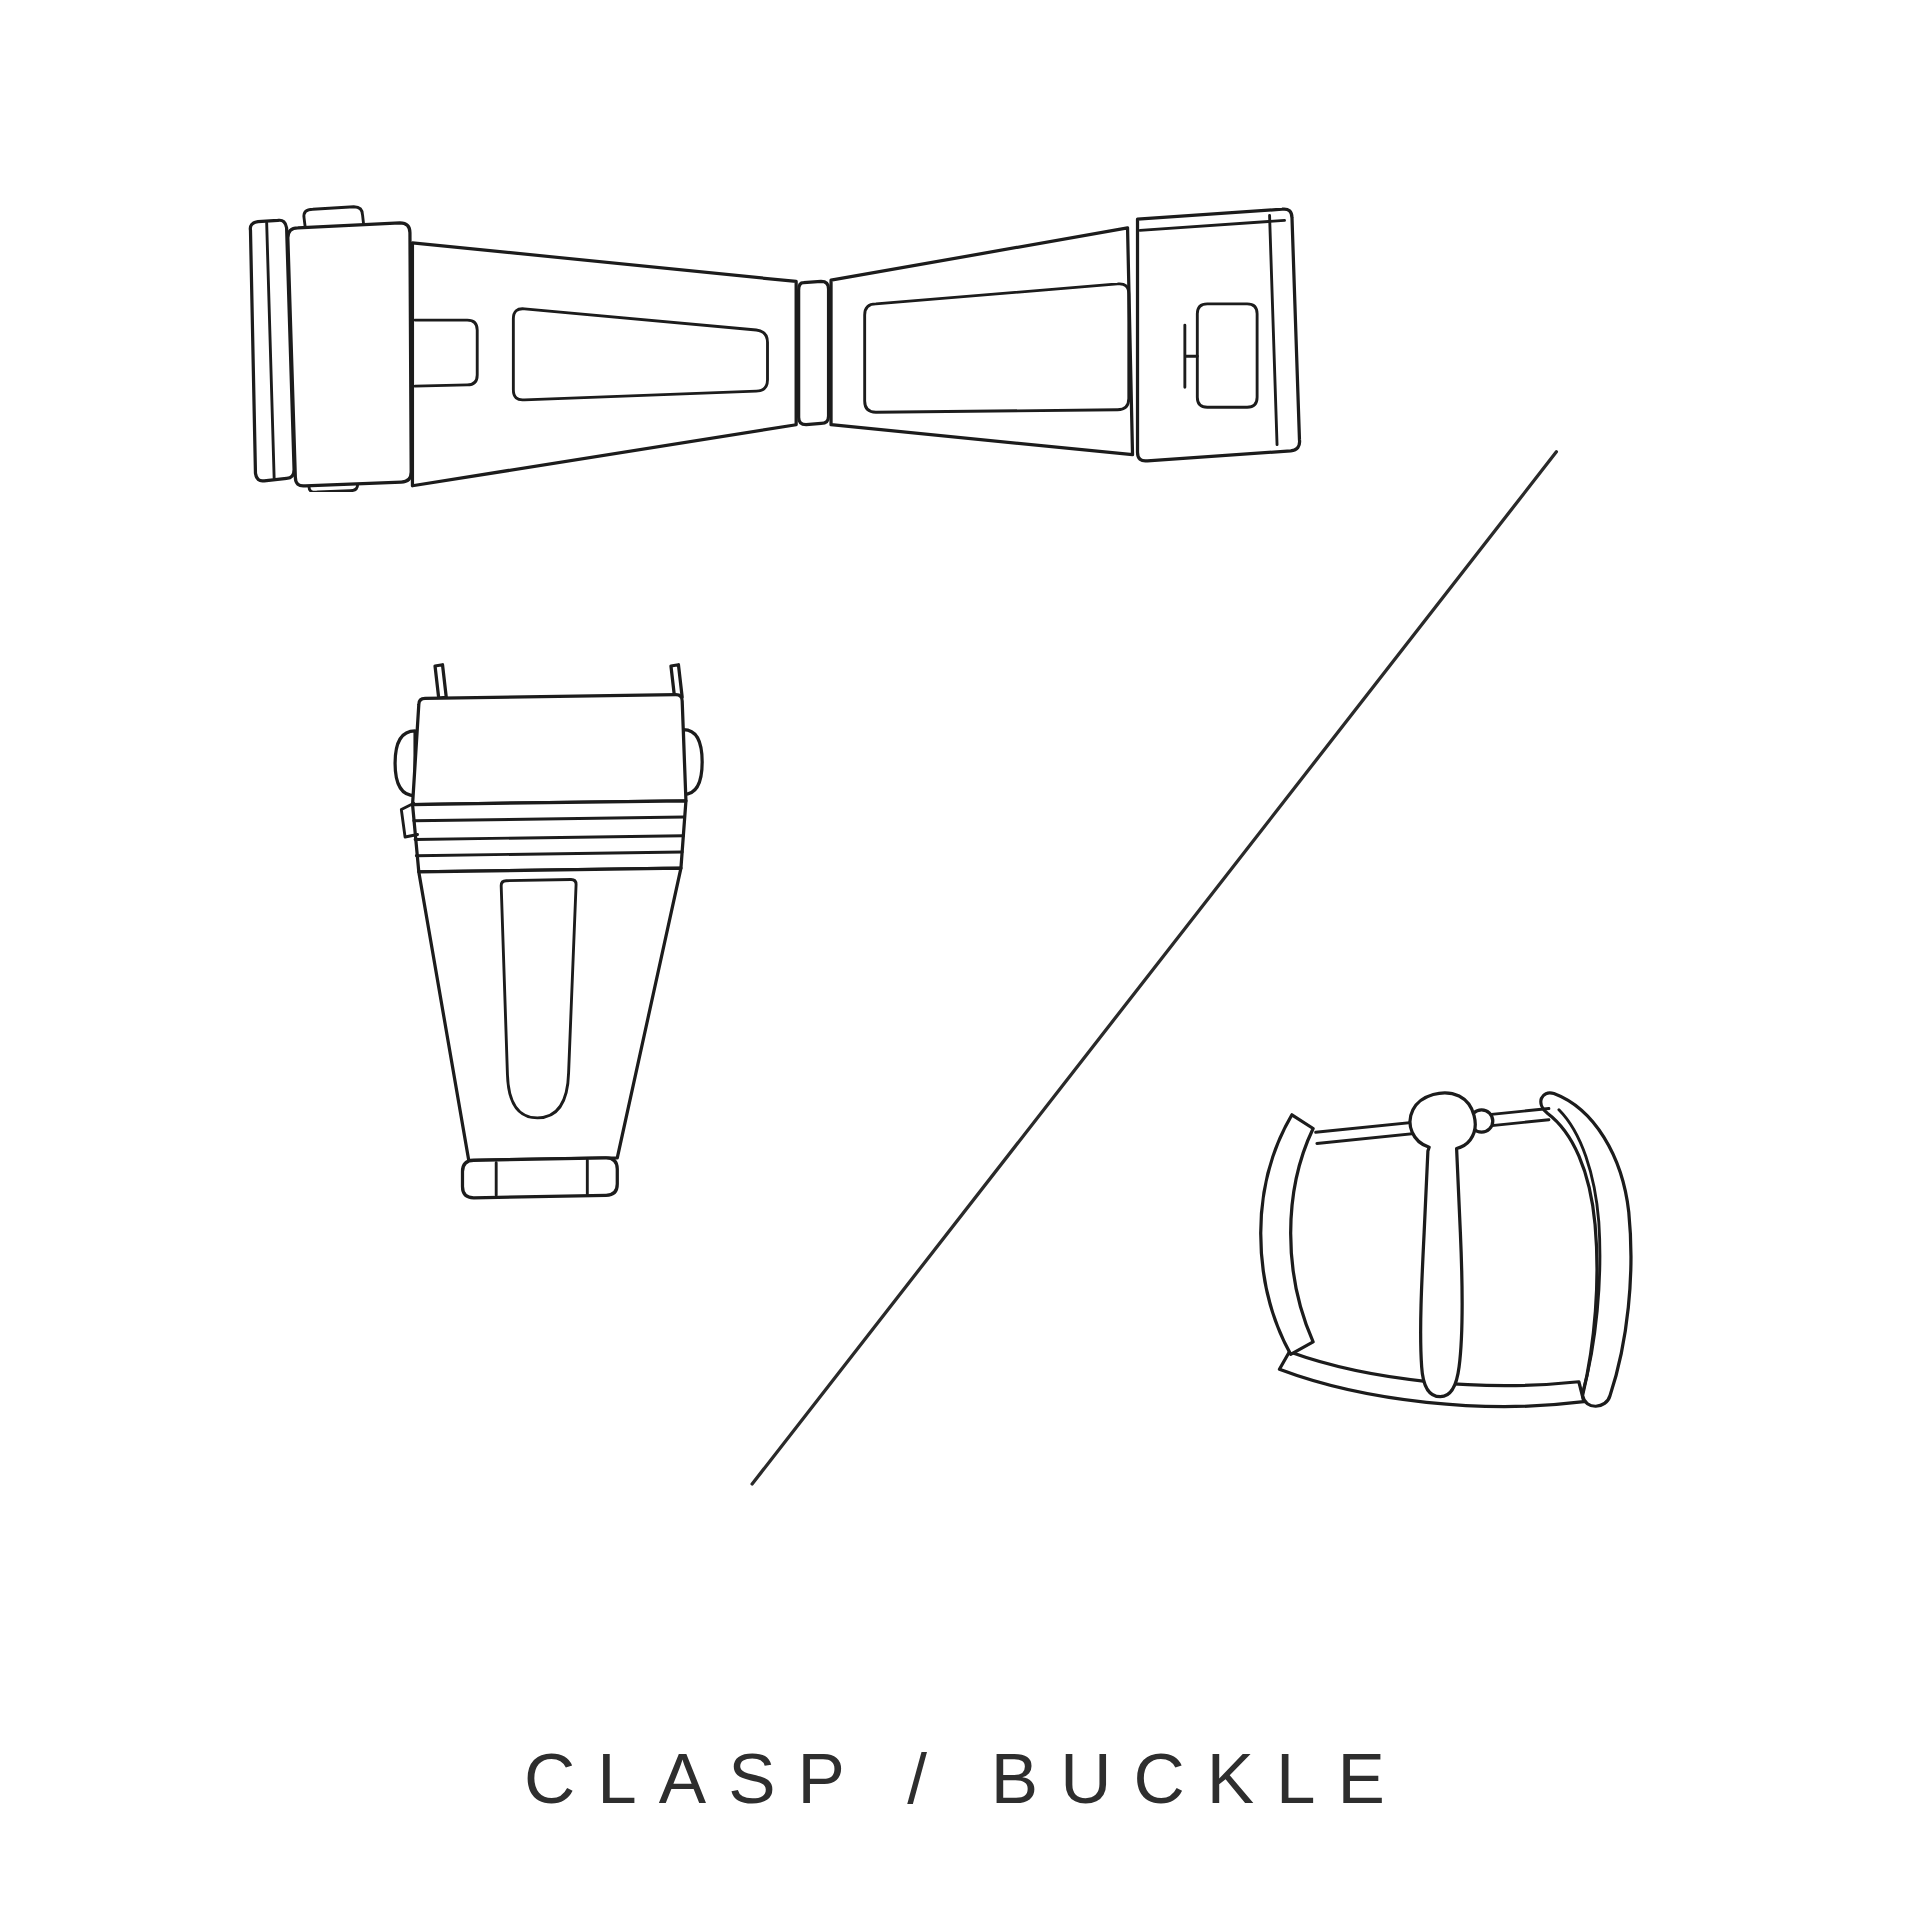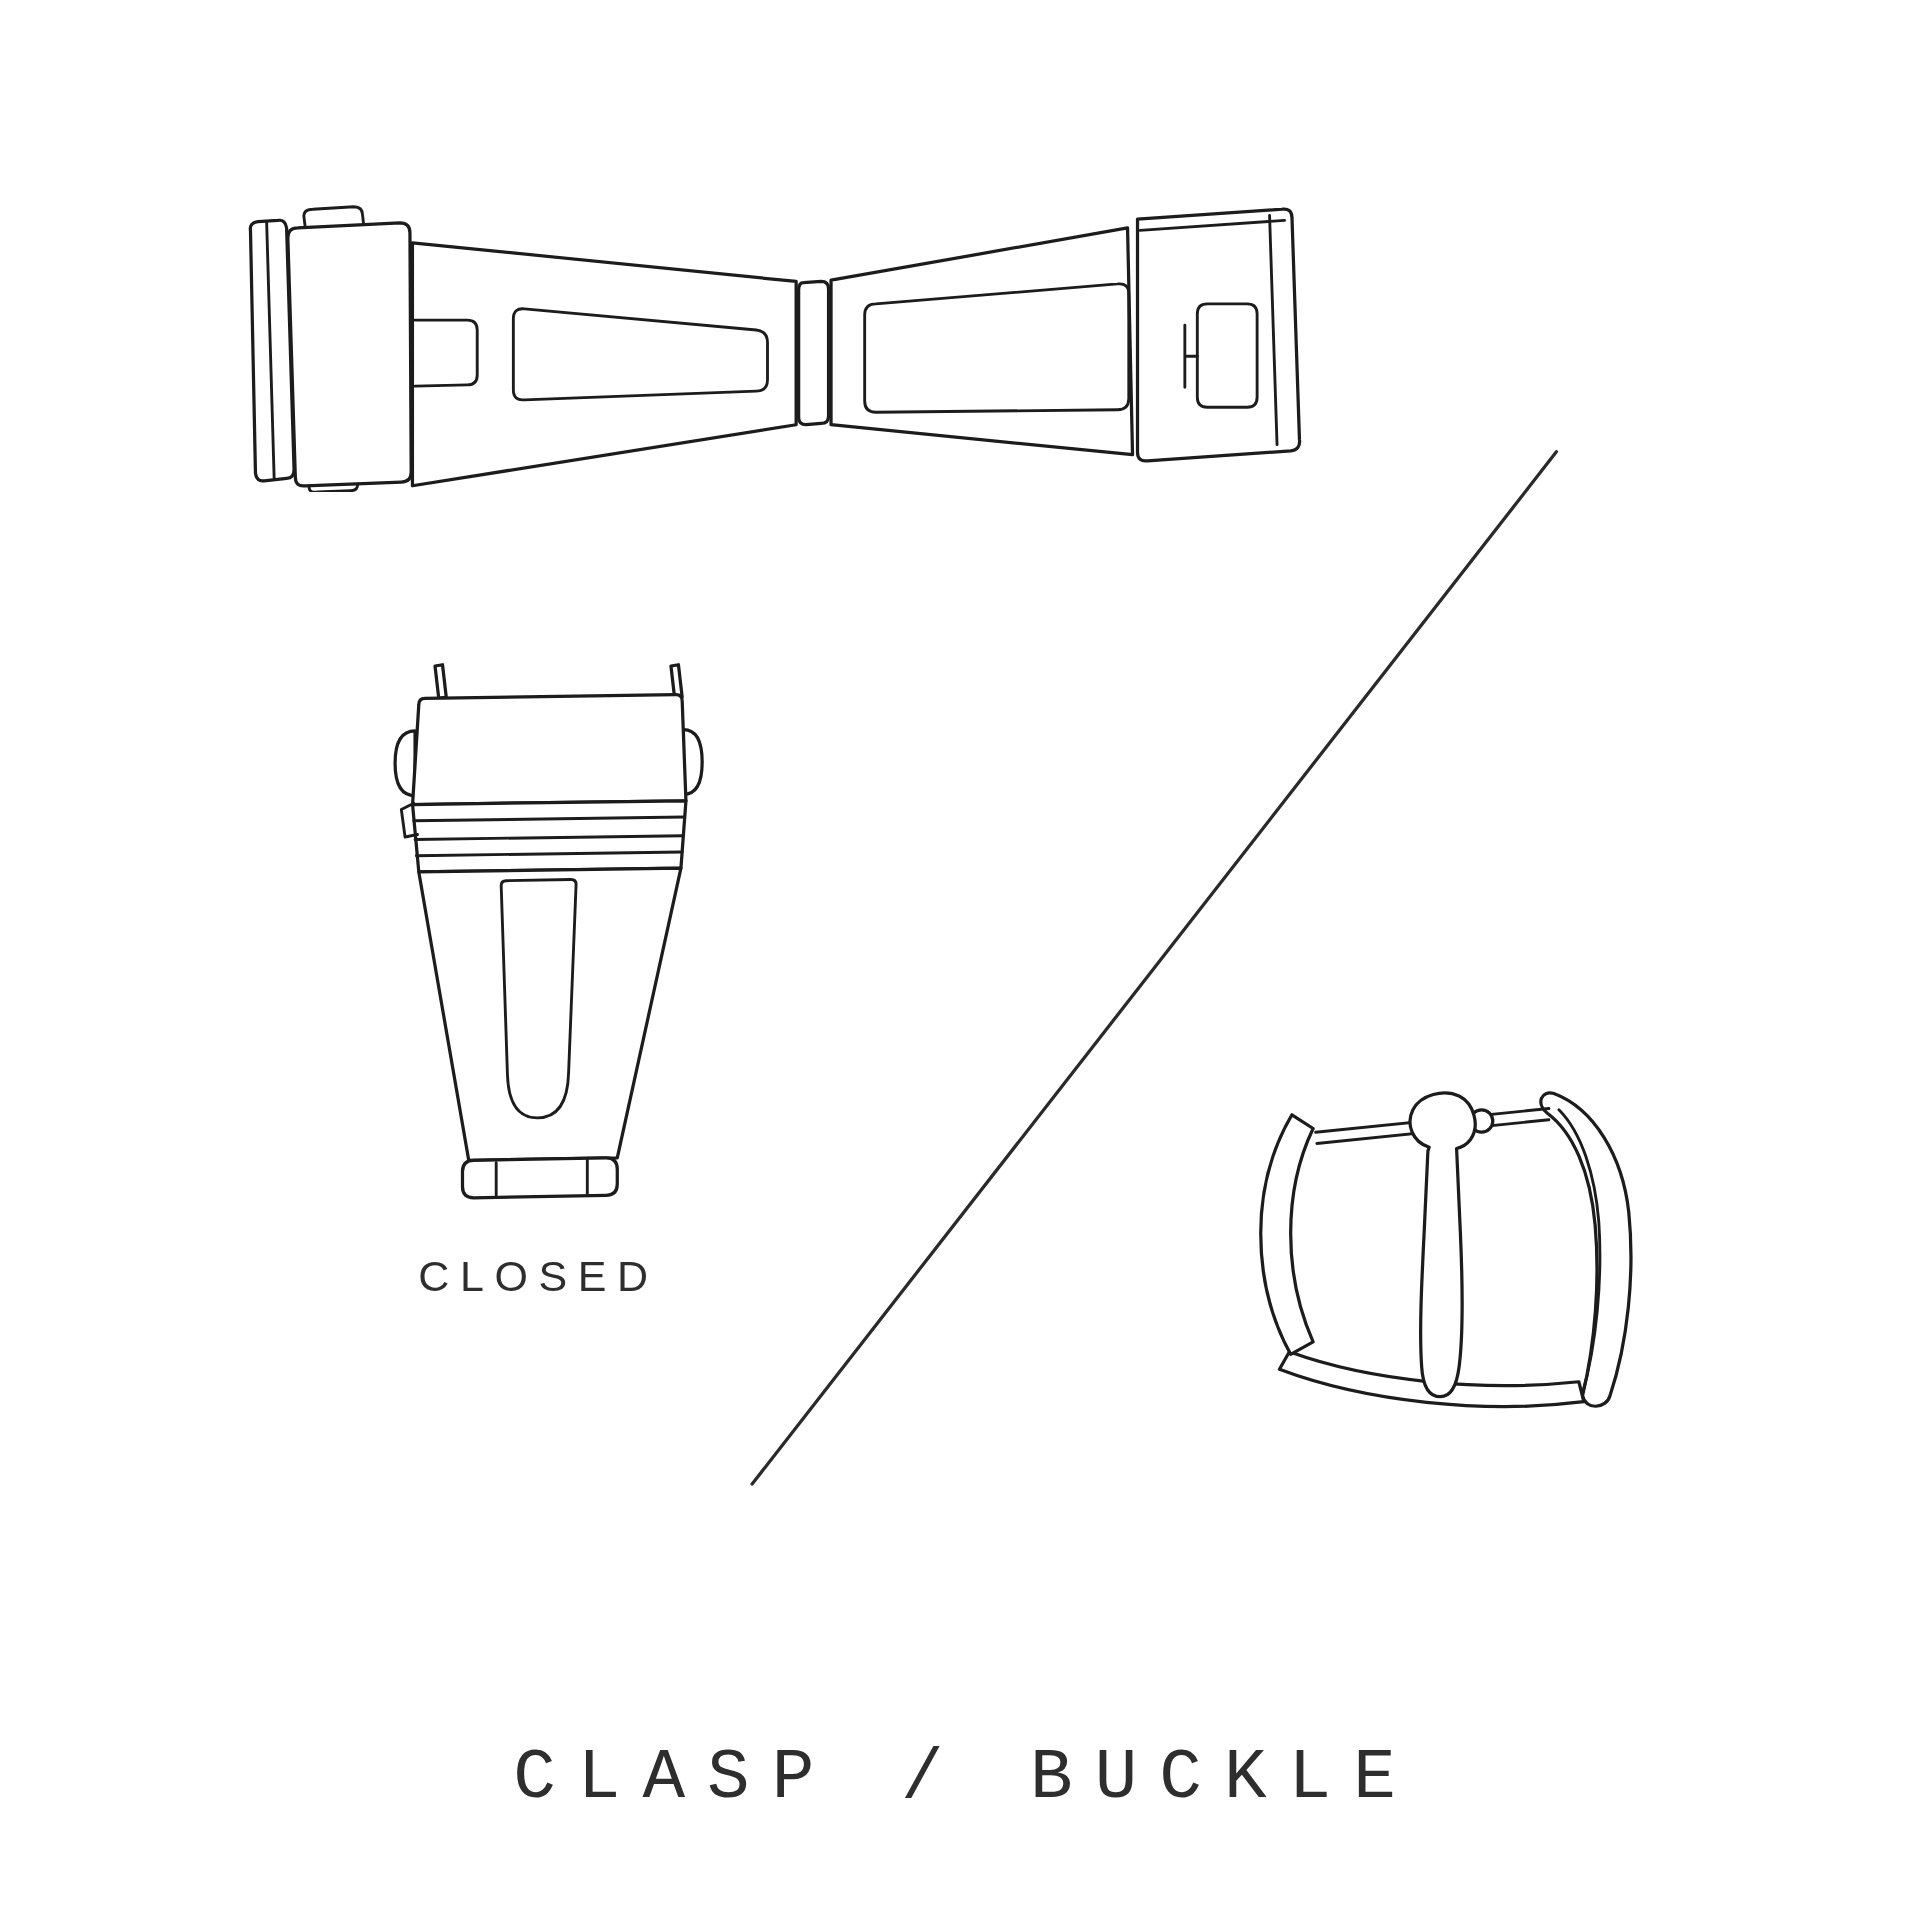--- a/index.html
+++ b/index.html
@@ -25,21 +25,21 @@
   .caption {
     position:absolute; text-align:center; color:var(--text);
     font-size:43px; font-weight:500; letter-spacing:10.6px; line-height:54px;
     white-space:nowrap;
   }
   .open-clasp-label { left:531px; top:518px; width:579px; }
   .closed-label     { left:297px; top:1249px; width:483px; }
   .title {
     position:absolute; left:0; top:1738px; width:1931px;
     text-align:center; color:var(--text); font-weight:500;
-    font-size:71px; letter-spacing:22px; white-space:nowrap;font-family:Liberation Mono, monospace;
+    font-size:71px; letter-spacing:22px; white-space:nowrap;
   }
 </style>
 </head>
 <body>
 
 <div class="canvas">
 
   <figure class="illo open-clasp">
     <svg viewBox="0 0 870 240">
 
@@ -81,21 +81,20 @@
       <path class="outline" d="M 21 115 L 240 112 L 236 166 L 26 169 Z"></path>
       <path class="detail" d="M 22 128 L 239 125 M 23 143 L 238 140 M 24 156 L 237 153"></path>
       <path class="detail" d="M 22 114 L 12 119 L 15 141 L 25 139"></path>
       <path class="outline" d="M 26 169 L 236 166 L 185 398 L 66 400 Z"></path>
       <path class="detail" d="M 96 176 L 148 175 Q 152 175 152 179 L 146 330 Q 145 366 121 366 Q 98 366 97 331 L 92 180 Q 92 176 96 176 Z"></path>
       <path class="outline" d="M 70 400 L 176 398 Q 185 398 185 407 L 185 419 Q 185 428 176 428 L 70 430 Q 61 430 61 421 L 61 409 Q 61 400 70 400 Z"></path>
       <path class="detail" d="M 88 402 L 88 428 M 161 400 L 161 427"></path>
     </svg>
   </figure>
 
-  <div class="caption closed-label">CLOSED</div>
 
   <svg class="divider" viewBox="0 0 2000 2000">
     <line x1="1612" y1="468" x2="779" y2="1537"></line>
   </svg>
 
   <figure class="illo buckle">
     <svg viewBox="0 0 315 280">
       <path class="outline" d="M 34 216 C 100 240 190 248 266 240 L 270 256 C 190 266 95 256 26 230 Z"></path>
       <path class="outline" d="M 36 26 C 19 55 11 88 11 121 C 11 155 19 189 35 218 L 53 208 C 41 181 35 151 35 121 C 35 92 41 62 53 37 Z"></path>
       <path class="outline" d="M 246 9 C 278 21 301 59 306 104 C 311 154 305 209 291 251 C 288 262 271 263 269 251 C 279 209 283 159 279 114 C 275 71 261 40 241 25 C 231 17 236 6 246 9 Z"></path>

